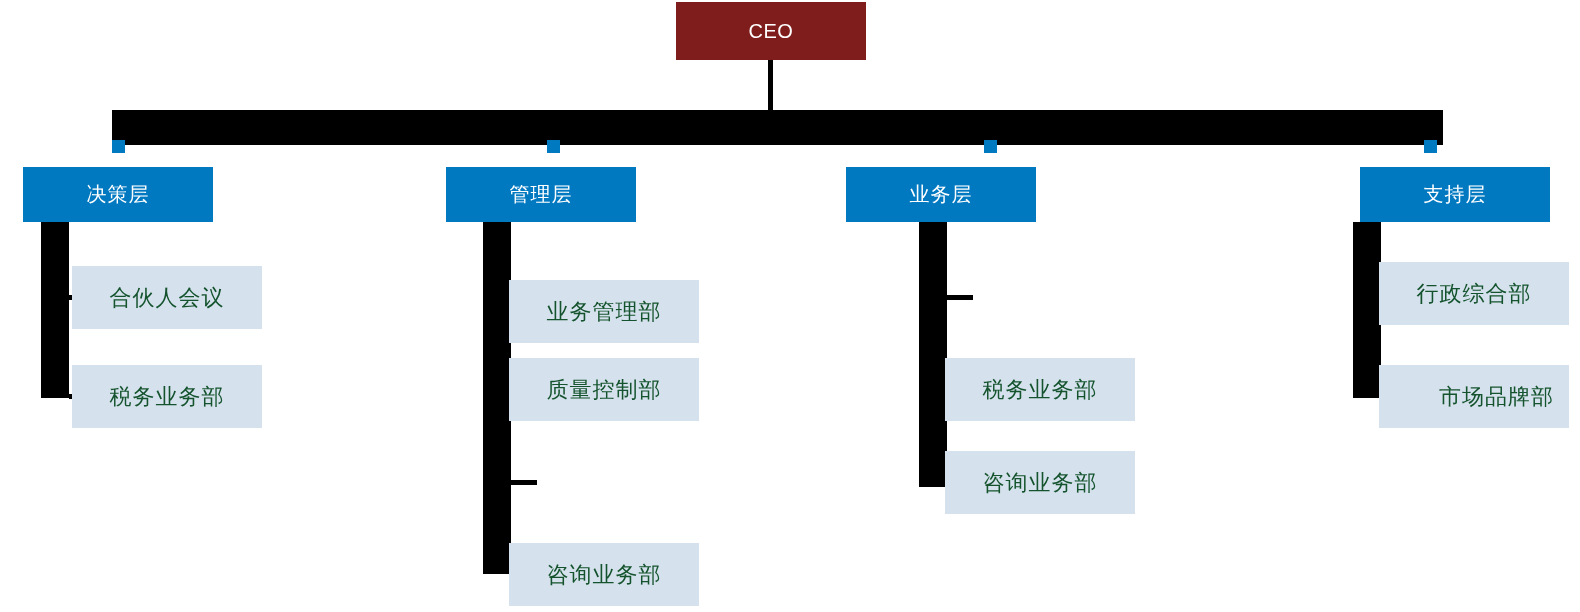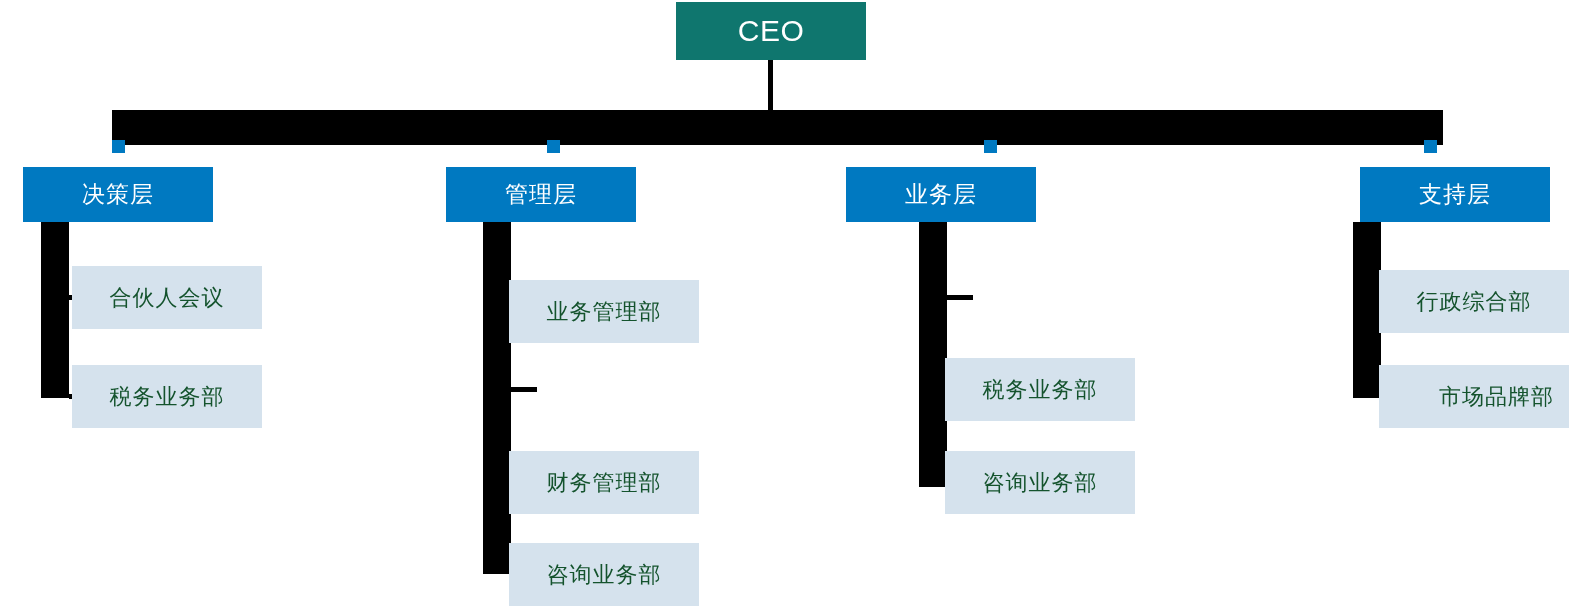--- a/index.html
+++ b/index.html
@@ -18,26 +18,26 @@
     overflow: hidden;
   }
 
   
   .root-node {
     position: absolute;
     left: 676px;
     top: 2px;
     width: 190px;
     height: 58px;
-    background: #0f766e;
+    background: #7f1d1d;
     color: #ffffff;
     display: flex;
     align-items: center;
     justify-content: center;
-    font-size: 30px;
+    font-size: 20px;
     letter-spacing: 0.5px;
   }
 
   
   .root-stem {
     position: absolute;
     left: 768px;
     top: 60px;
     width: 5px;
     height: 52px;
@@ -67,21 +67,21 @@
   .header-node {
     position: absolute;
     top: 167px;
     width: 190px;
     height: 55px;
     background: #0079c1;
     color: #ffffff;
     display: flex;
     align-items: center;
     justify-content: center;
-    font-size: 23px;
+    font-size: 20px;
     letter-spacing: 1px;
   }
 
   
   .branch-stem {
     position: absolute;
     width: 28px;
     background: #000000;
   }
 
@@ -125,35 +125,35 @@
   <div class="leaf-node" style="left:72px; top:266px;">合伙人会议</div>
   <div class="leaf-stub" style="left:69px; top:394px;"></div>
   <div class="leaf-node" style="left:72px; top:365px;">税务业务部</div>
 
   <div class="trunk-nub" style="left:547px;"></div>
   <div class="header-node" style="left:446px;">管理层</div>
   <div class="branch-stem" style="left:483px; top:222px; height:352px;"></div>
   <div class="leaf-stub" style="left:511px; top:295px;"></div>
   <div class="leaf-node" style="left:509px; top:280px;text-align:center;">业务管理部</div>
   <div class="leaf-stub" style="left:511px; top:387px;"></div>
+  <div class="leaf-node" style="left:509px; top:358px;">质量控制部</div>
   <div class="leaf-stub" style="left:511px; top:480px;"></div>
-  <div class="leaf-node" style="left:509px; top:451px;">财务管理部</div>
   <div class="leaf-stub" style="left:511px; top:572px;"></div>
   <div class="leaf-node" style="left:509px; top:543px;">咨询业务部</div>
 
   <div class="trunk-nub" style="left:984px;"></div>
   <div class="header-node" style="left:846px;">业务层</div>
   <div class="branch-stem" style="left:919px; top:222px; height:265px;"></div>
   <div class="leaf-stub" style="left:947px; top:295px;"></div>
   <div class="leaf-stub" style="left:947px; top:387px;"></div>
   <div class="leaf-node" style="left:945px; top:358px;">税务业务部</div>
   <div class="leaf-stub" style="left:947px; top:480px;"></div>
   <div class="leaf-node" style="left:945px; top:451px;">咨询业务部</div>
 
   <div class="trunk-nub" style="left:1424px;"></div>
   <div class="header-node" style="left:1360px;">支持层</div>
   <div class="branch-stem" style="left:1353px; top:222px; height:176px;"></div>
   <div class="leaf-stub" style="left:1381px; top:295px;"></div>
-  <div class="leaf-node" style="left:1379px; top:270px;">行政综合部</div>
+  <div class="leaf-node" style="left:1379px; top:262px;">行政综合部</div>
   <div class="leaf-stub" style="left:1381px; top:394px;"></div>
   <div class="leaf-node" style="left:1379px; top:365px;padding-left:45px;">市场品牌部</div>
 
 </div>
 
 </body></html>

